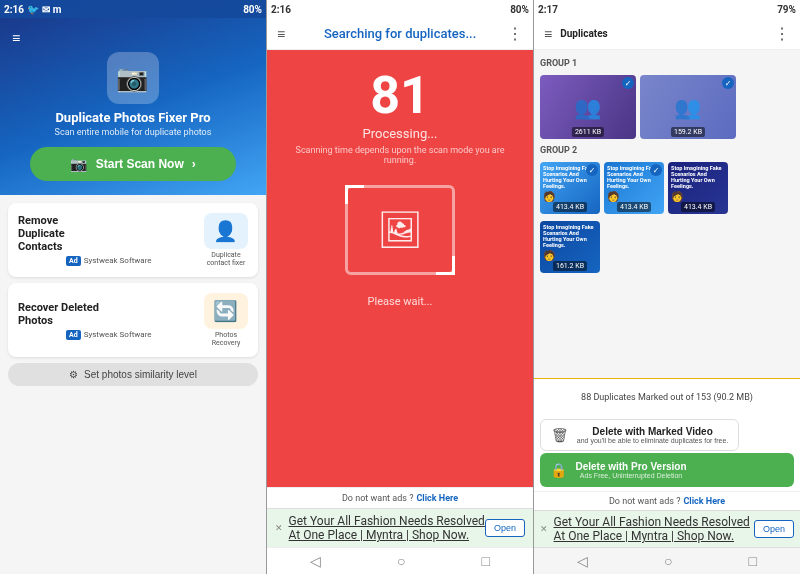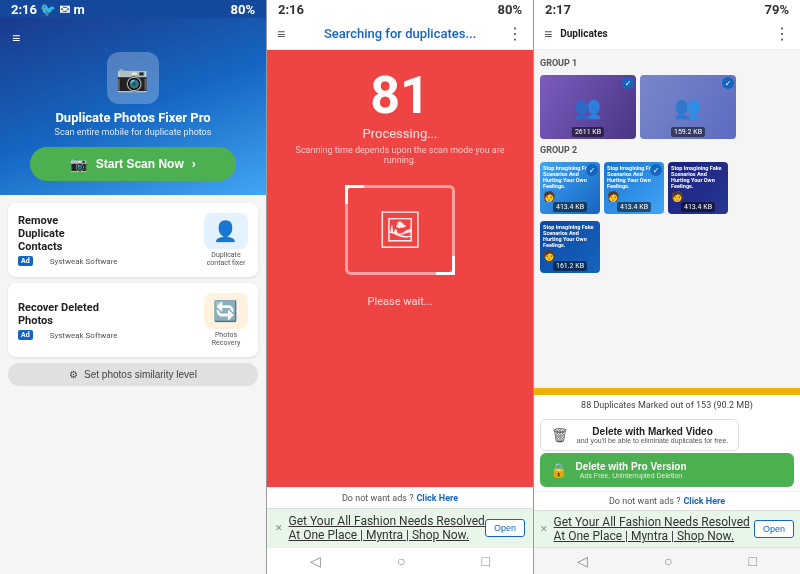--- a/index.html
+++ b/index.html
@@ -21,22 +21,22 @@
       position: relative;
       overflow: hidden;
     }
 
     
     .status-bar {
       height: 18px;
       display: flex;
       align-items: center;
       justify-content: space-between;
-      padding: 0 11px;
-      font-size: 13px;
+      padding: 0 4px;
+      font-size: 10px;
       font-weight: bold;
       color: #fff;
       z-index: 10;
     }
     .status-left { display: flex; align-items: center; gap: 3px; }
     .status-right { display: flex; align-items: center; gap: 2px; }
 
     
     .panel-1 {
       background: linear-gradient(160deg, #1565c0 0%, #1976d2 40%, #42a5f5 70%, #ffffff 100%);
@@ -106,22 +106,23 @@
       border-radius: 8px;
       padding: 10px 10px;
       display: flex;
       align-items: center;
       justify-content: space-between;
       box-shadow: 0 1px 3px rgba(0,0,0,0.1);
     }
     .feature-card-left { display: flex; flex-direction: column; }
     .feature-card-title { font-size: 11px; font-weight: bold; color: #222; }
     .feature-card-ad {
-      display: flex; align-items: flex-end; gap: 17px;
+      display: flex; align-items: flex-start; gap: 3px;
       margin-top: 3px;
+      margin-left: 48px;
     }
     .ad-badge {
       background: #1565c0;
       color: #fff;
       font-size: 7px;
       padding: 1px 3px;
       border-radius: 2px;
       font-weight: bold;
     }
     .feature-card-brand { font-size: 8px; color: #555; }
@@ -333,24 +334,24 @@
       border-radius: 50%;
       width: 12px; height: 12px;
       display: flex; align-items: center; justify-content: center;
       font-size: 8px;
     }
     .panel-3-bottom {
       background: #fff;
     }
     .duplicates-count-bar {
       background: #fff;
-      padding: 5px 8px;
+      padding: 13px 8px;
       font-size: 9px;
       color: #444;
-      border-top: 7px solid #eab308;
+      border-top: 1px solid #eab308;
       text-align: center;
     }
     .delete-reward-btn {
       background: #fff;
       border: 1px solid #ddd;
       border-radius: 6px;
       margin: 4px 6px 2px;
       padding: 6px 10px;
       display: flex;
       align-items: center;

